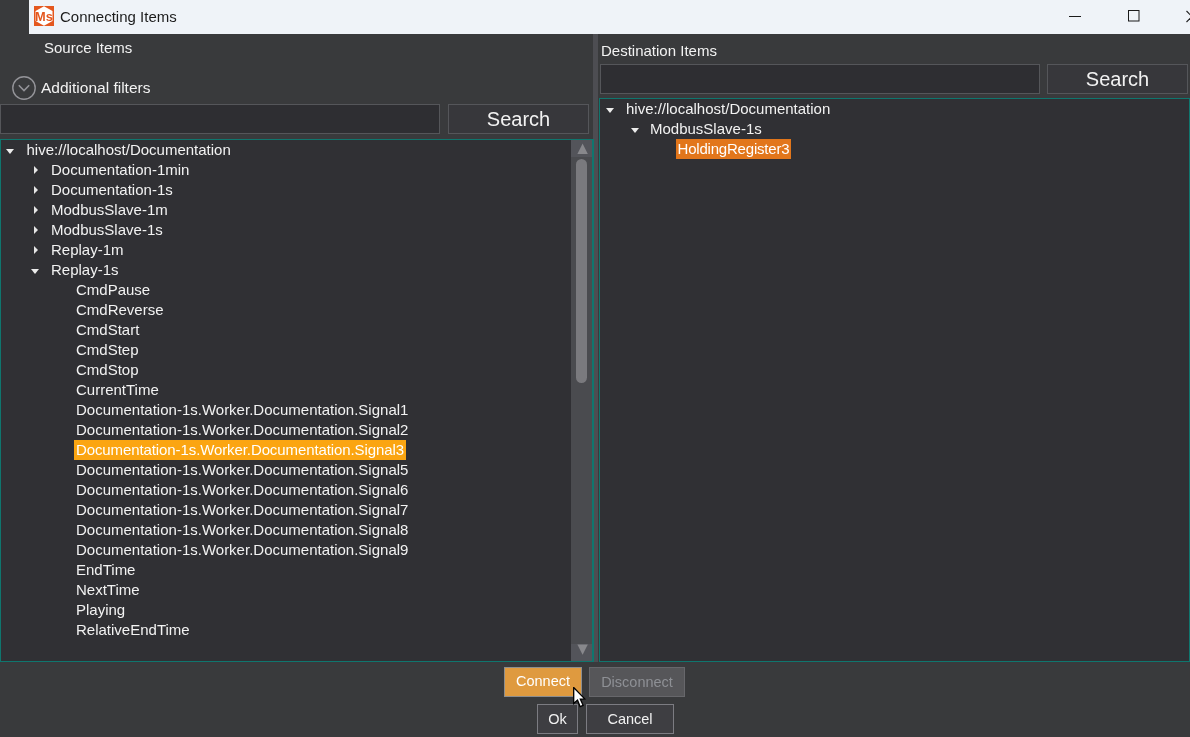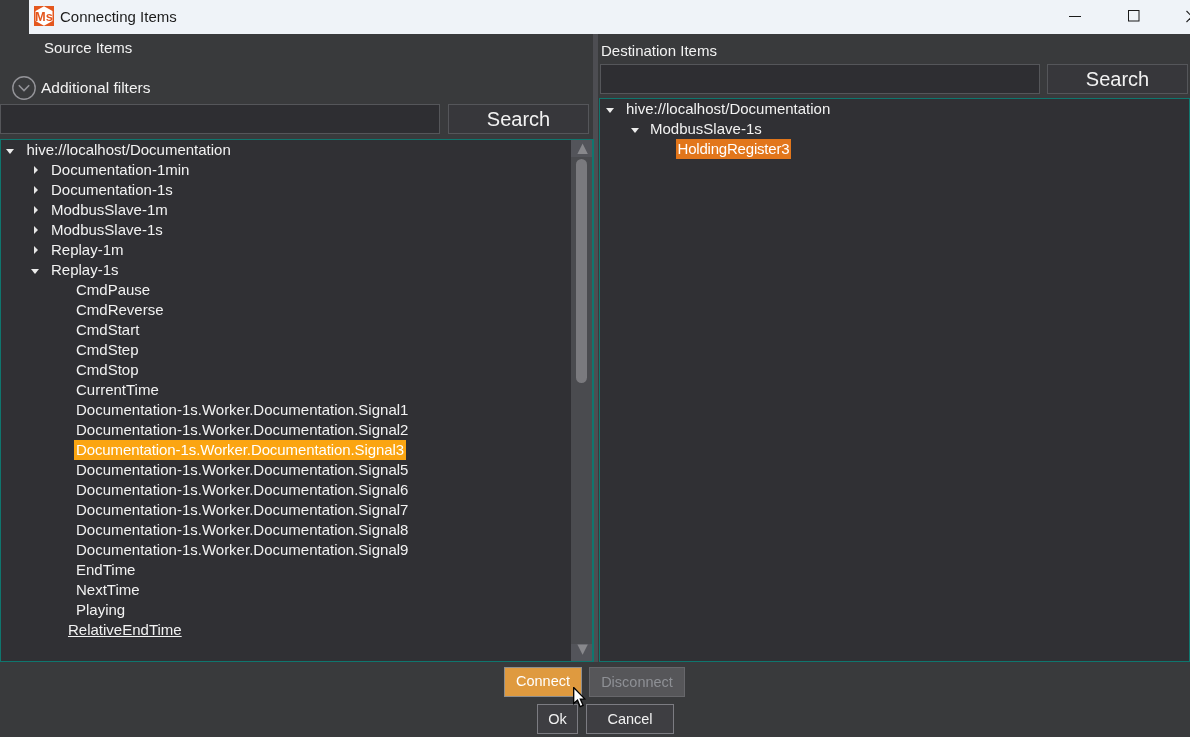--- a/index.html
+++ b/index.html
@@ -128,21 +128,21 @@
       <div class="row">
         <span class="lbl" style="left:75px;">EndTime</span>
       </div>
       <div class="row">
         <span class="lbl" style="left:75px;">NextTime</span>
       </div>
       <div class="row">
         <span class="lbl" style="left:75px;">Playing</span>
       </div>
       <div class="row">
-        <span class="lbl" style="left:67px;text-decoration:underline;">RelativeEndTime</span>
+        <span class="lbl" style="left:75px;">RelativeEndTime</span>
       </div>
     </div>
 
   <div class="abs" style="left:570px; top:0px; width:21px; height:521px; background:#4a4b4f;">
     <div class="abs" style="left:0; top:0; width:21px; height:17px; background:#53545a;"></div>
     <div class="abs" style="left:0; top:504px; width:21px; height:17px; background:#53545a;"></div>
     <svg class="abs" style="left:0; top:0;" width="21" height="16">
         <polygon points="11.6,3.6 16.8,13.9 6.4,13.9" fill="#88888c"></polygon>
       </svg>
     <div class="abs" style="left:5px; top:19px; width:11px; height:224px; background:#7a7a7e; border-radius:5.5px;"></div>

